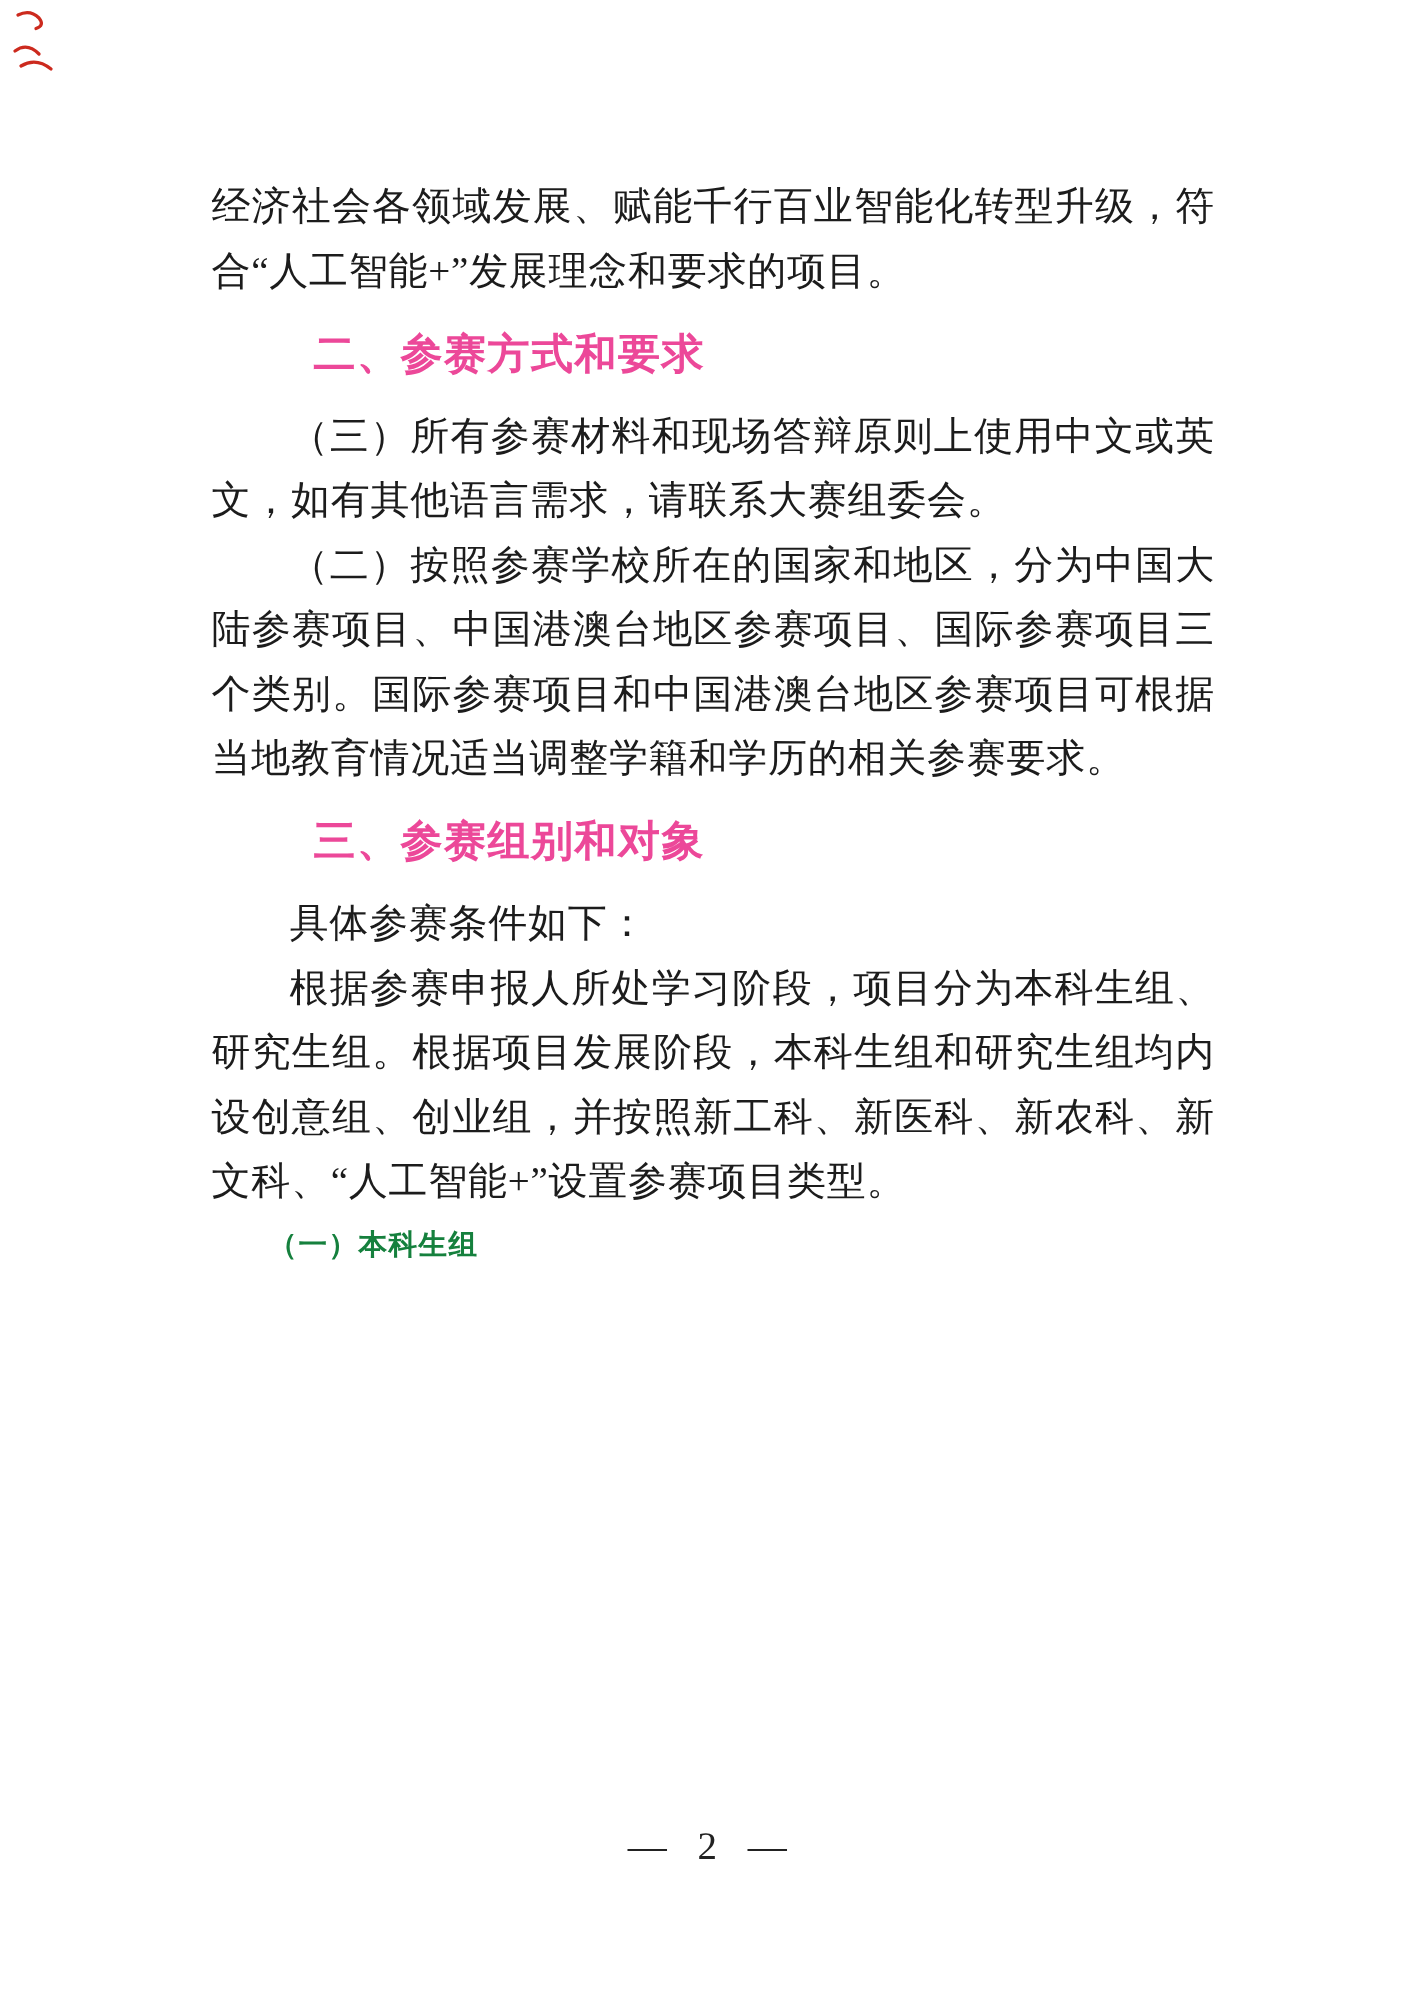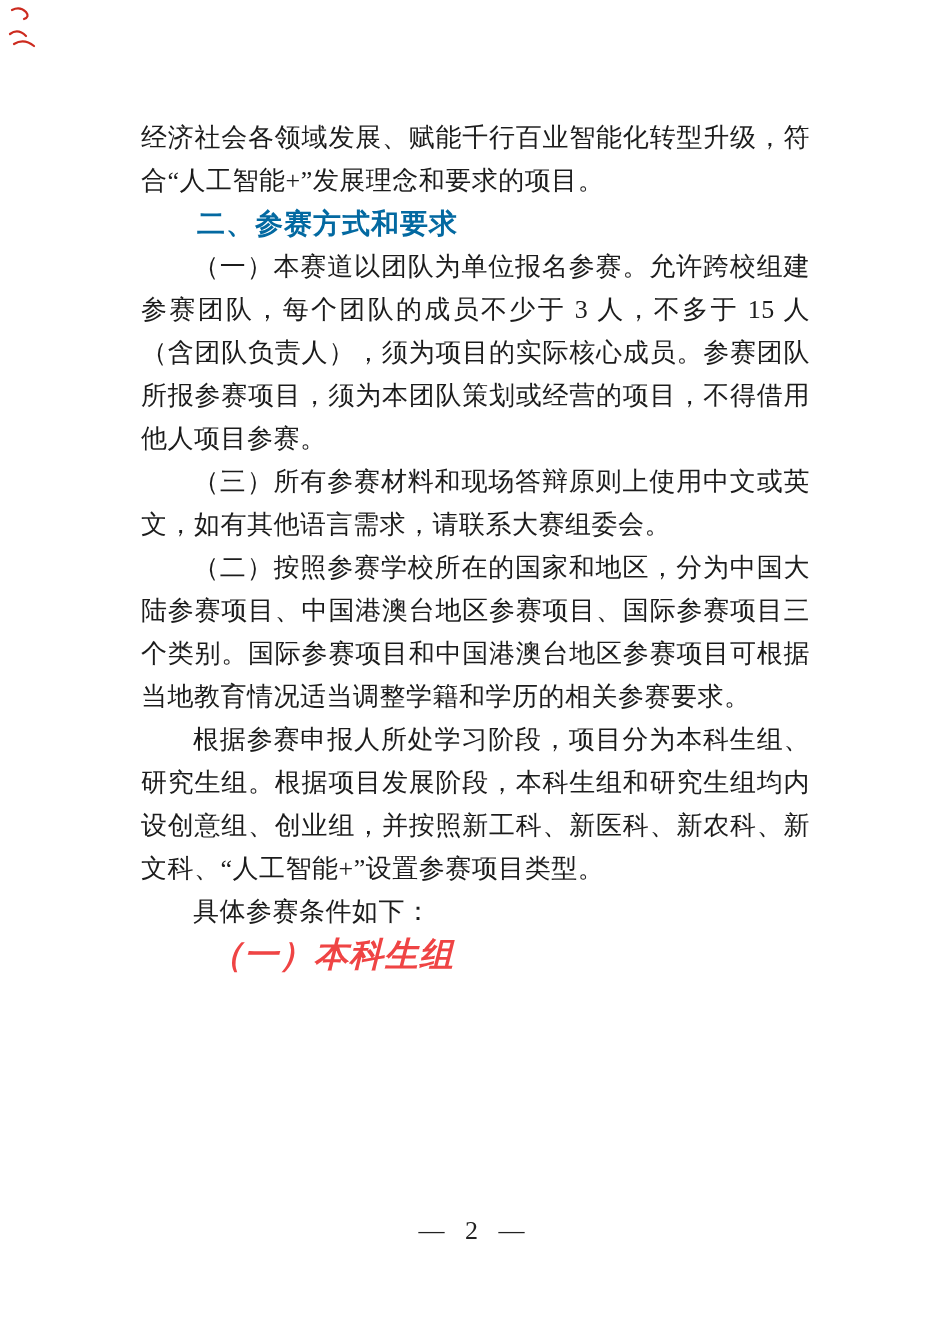--- a/index.html
+++ b/index.html
@@ -35,39 +35,38 @@
     line-height: 43px;
     letter-spacing: 0.5px;
     text-align: justify;
     text-indent: 2em;
     font-family: "Liberation Serif", "DejaVu Serif", serif;
   }
   .no-indent {
     text-indent: 0;
   }
   .heading {
-    margin: 0;
+    margin: 12px;
     font-size: 28px;
     line-height: 43px;
     letter-spacing: 1px;
     text-indent: 2em;
     font-weight: bold;
     font-family: "Liberation Sans", "DejaVu Sans", sans-serif;
-    color: #0369a1;
+    color: #ec4899;
   }
   .subheading {
     margin: 0;
-    font-size: 34px;
+    font-size: 19px;
     line-height: 43px;
     letter-spacing: 1px;
     text-indent: 2em;
     font-weight: bold;
     font-family: "Liberation Serif", "DejaVu Serif", serif;
-    color: #ef4444;
-    font-style: italic;
+    color: #15803d;
   }
   .footer {
     position: absolute;
     left: 0;
     top: 1216px;
     width: 945px;
     text-align: center;
     font-size: 26px;
     letter-spacing: 2px;
     word-spacing: 10px;
@@ -88,23 +87,23 @@
 <div class="page">
 
   <svg class="corner-marks" viewBox="0 0 36 48" xmlns="http://www.w3.org/2000/svg" aria-hidden="true">
     <path d="M6 6 Q 14 2 20 8 Q 24 13 18 15" fill="none" stroke="#cc2a1e" stroke-width="2.2" stroke-linecap="round"></path>
     <path d="M4 30 Q 12 24 20 32 M8 40 Q 18 34 28 42" fill="none" stroke="#cc2a1e" stroke-width="2.2" stroke-linecap="round"></path>
   </svg>
 
   <div class="content">
     <p class="para no-indent">经济社会各领域发展、赋能千行百业智能化转型升级，符合“人工智能+”发展理念和要求的项目。</p>
     <p class="heading">二、参赛方式和要求</p>
-    <p class="para">（一）本赛道以团队为单位报名参赛。允许跨校组建参赛团队，每个团队的成员不少于 3 人，不多于 15 人（含团队负责人），须为项目的实际核心成员。参赛团队所报参赛项目，须为本团队策划或经营的项目，不得借用他人项目参赛。</p>
     <p class="para">（三）所有参赛材料和现场答辩原则上使用中文或英文，如有其他语言需求，请联系大赛组委会。</p>
     <p class="para">（二）按照参赛学校所在的国家和地区，分为中国大陆参赛项目、中国港澳台地区参赛项目、国际参赛项目三个类别。国际参赛项目和中国港澳台地区参赛项目可根据当地教育情况适当调整学籍和学历的相关参赛要求。</p>
+    <p class="heading">三、参赛组别和对象</p>
+    <p class="para">具体参赛条件如下：</p>
     <p class="para">根据参赛申报人所处学习阶段，项目分为本科生组、研究生组。根据项目发展阶段，本科生组和研究生组均内设创意组、创业组，并按照新工科、新医科、新农科、新文科、“人工智能+”设置参赛项目类型。</p>
-    <p class="para">具体参赛条件如下：</p>
     <p class="subheading">（一）本科生组</p>
   </div>
 
   <div class="footer">— 2 —</div>
 
 </div>
 
 </body></html>

